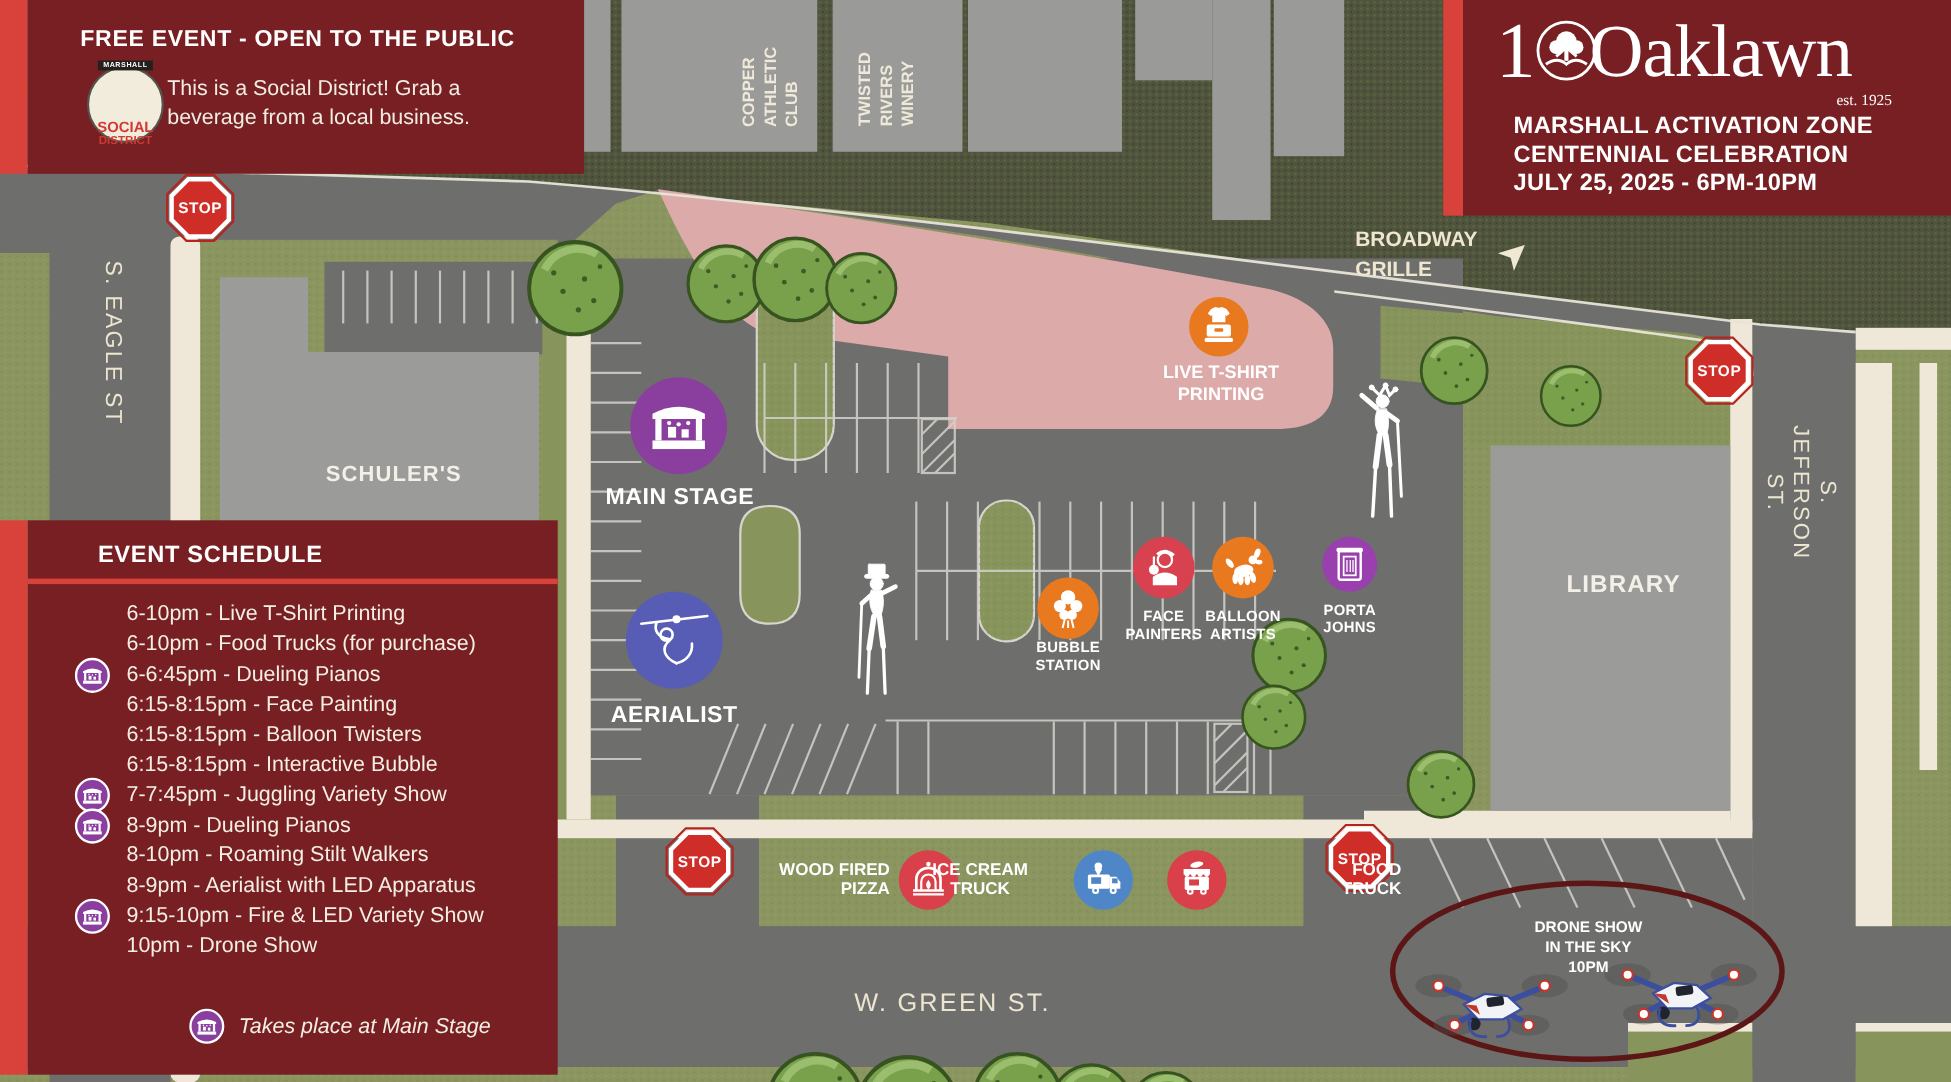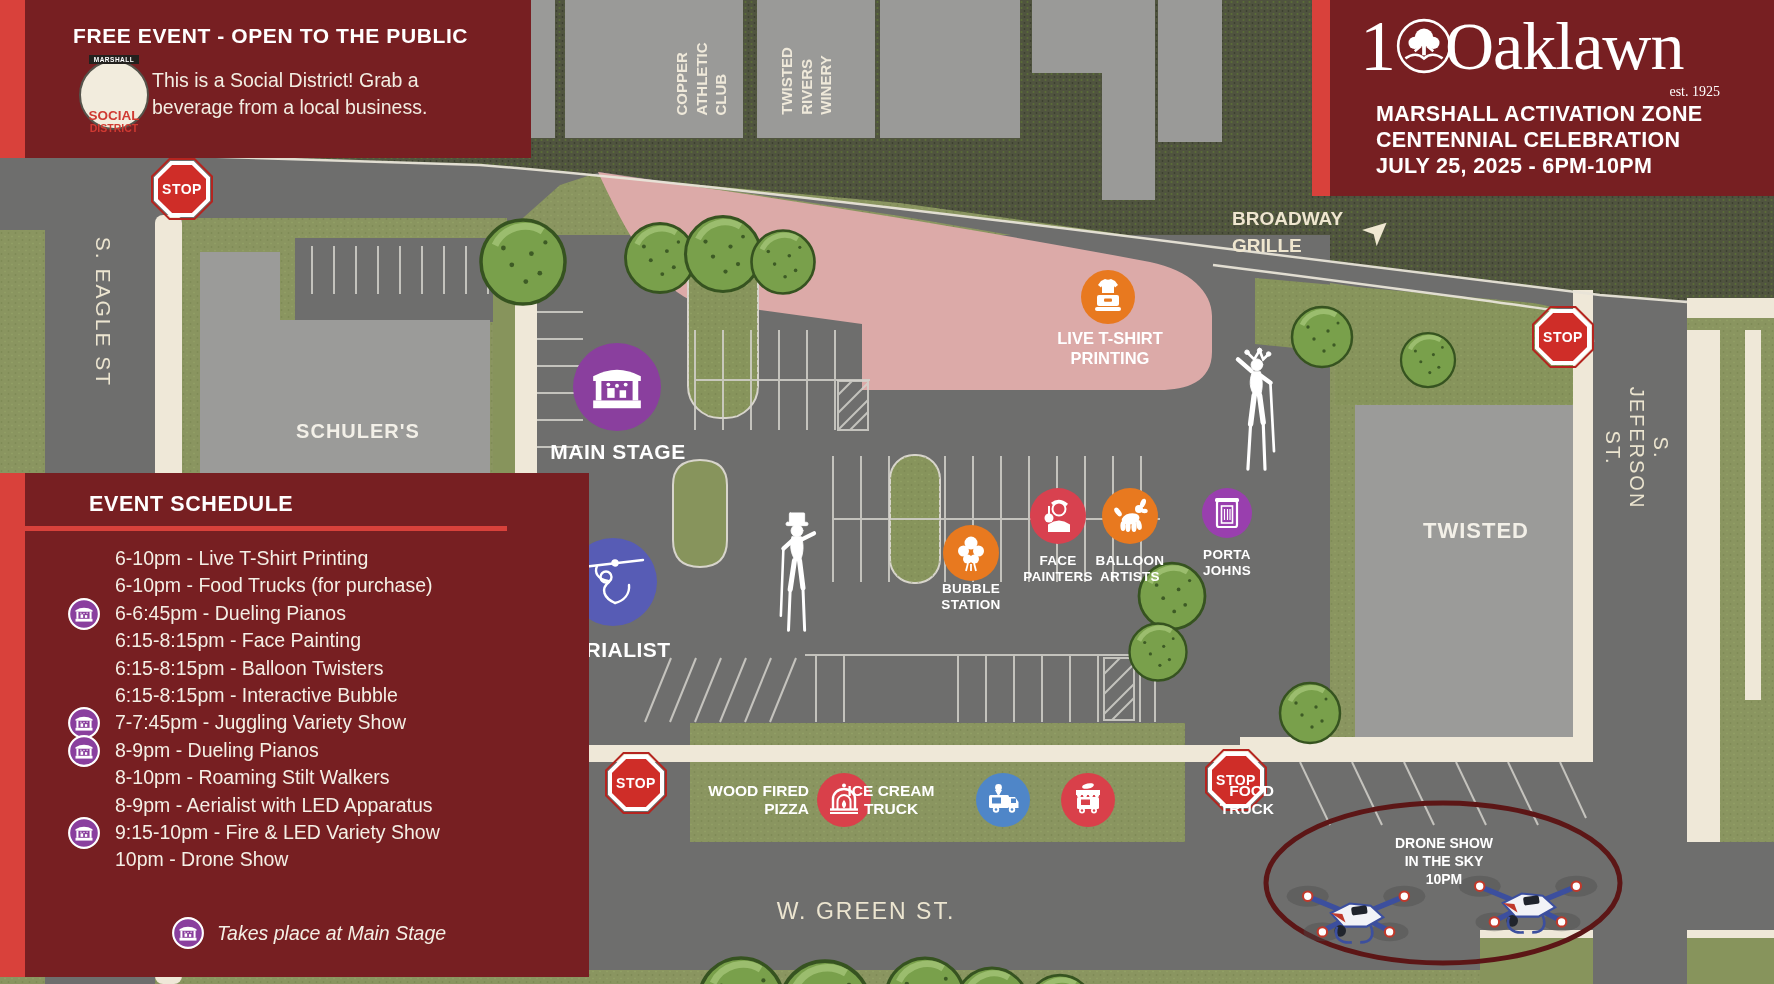--- a/index.html
+++ b/index.html
@@ -452,21 +452,21 @@
   </g>
   <rect x="-7" y="-0.5" width="9" height="5.5" fill="#d9404a"></rect>
   <circle cx="-6" cy="10.5" r="1.2" fill="#d9404a"></circle>
       <circle cx="6" cy="10.5" r="1.2" fill="#d9404a"></circle>
 </svg>
 
 <div class="ml street rot90" style="left:103px;top:312px">S. EAGLE ST</div>
 <div class="ml street rot90" style="left:1637px;top:448px;font-size:20px">S. JEFERSON ST.</div>
 <div class="ml street" style="left:866px;top:912px;font-size:23px">W. GREEN ST.</div>
 <div class="ml bldg" style="left:346px;top:431px;font-size:20px">SCHULER'S</div>
-<div class="ml bldg" style="left:1464px;top:531px;font-size:22px">TWISTED</div>
+<div class="ml bldg" style="left:1464px;top:531px;font-size:22px">LIBRARY</div>
 <div class="ml rotm90" style="left:701px;top:79px;font-size:15px;color:#efe9da;line-height:1.3">COPPER
 ATHLETIC
 CLUB</div>
 <div class="ml rotm90" style="left:806px;top:81px;font-size:15px;color:#efe9da;line-height:1.3">TWISTED
 RIVERS
 WINERY</div>
 <div class="ml" style="left:1232px;top:206px;transform:none;text-align:left;font-size:19px;color:#efe6cf;line-height:1.4">BROADWAY
 GRILLE</div>
 <div id="arrowBroadway">➤</div>
 
@@ -503,21 +503,21 @@
   <div id="badge">
     <span class="bl1">MARSHALL</span>
     <span class="bl2">SOCIAL</span>
     <span class="bl3">DISTRICT</span>
   </div>
   <div id="bannerText">This is a Social District! Grab a
 beverage from a local business.</div>
 </div>
 
 <div class="stripe" style="left:0;top:473px;width:25px;height:504px"></div>
-<div class="panel" style="left:25px;top:473px;width:564px;height:504px">
+<div class="panel" style="left:25px;top:473px;width:482px;height:504px">
   <div id="schedTitle">EVENT SCHEDULE</div>
   <div id="schedDivider"></div>
   <ul id="schedList">
     <li><span>6-10pm - Live T-Shirt Printing</span></li>
     <li><span>6-10pm - Food Trucks (for purchase)</span></li>
     <li>
       <svg class="sic" viewBox="0 0 40 40">
             <circle cx="20" cy="20" r="17.5" fill="#8a3f9e" stroke="#fff" stroke-width="2.5"></circle>
             <use href="#stageSym" x="9" y="10" width="22" height="20" fill="#fff"></use>
           </svg>

